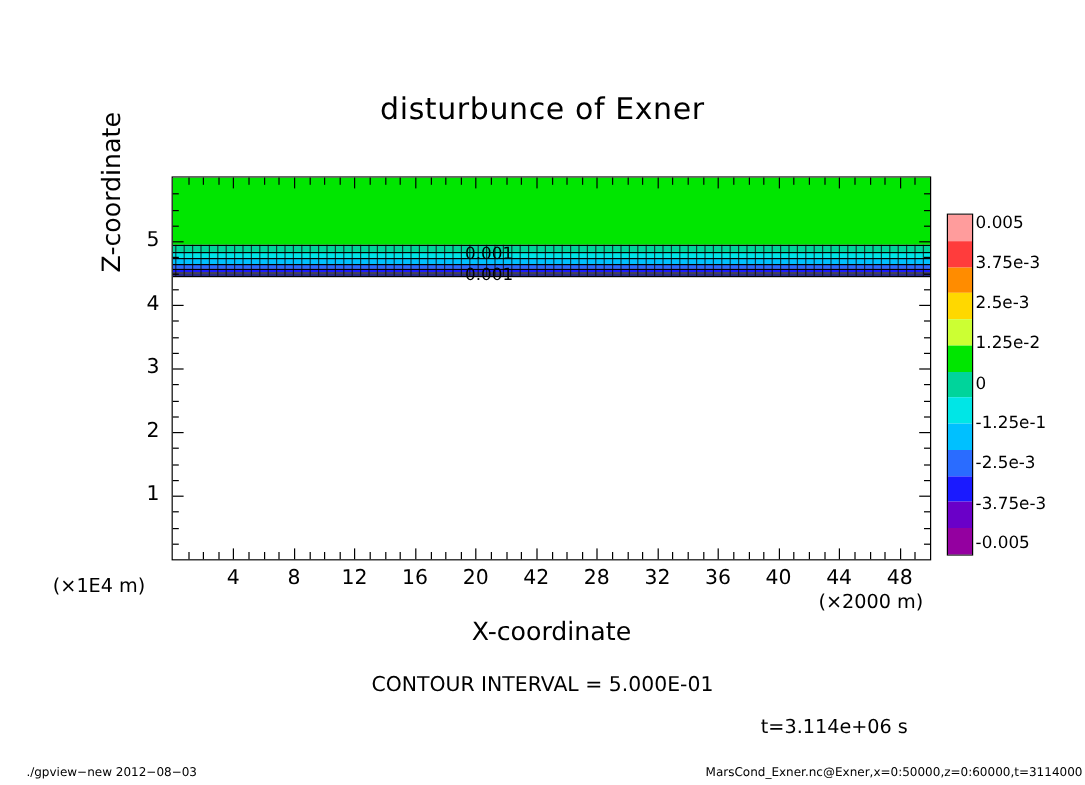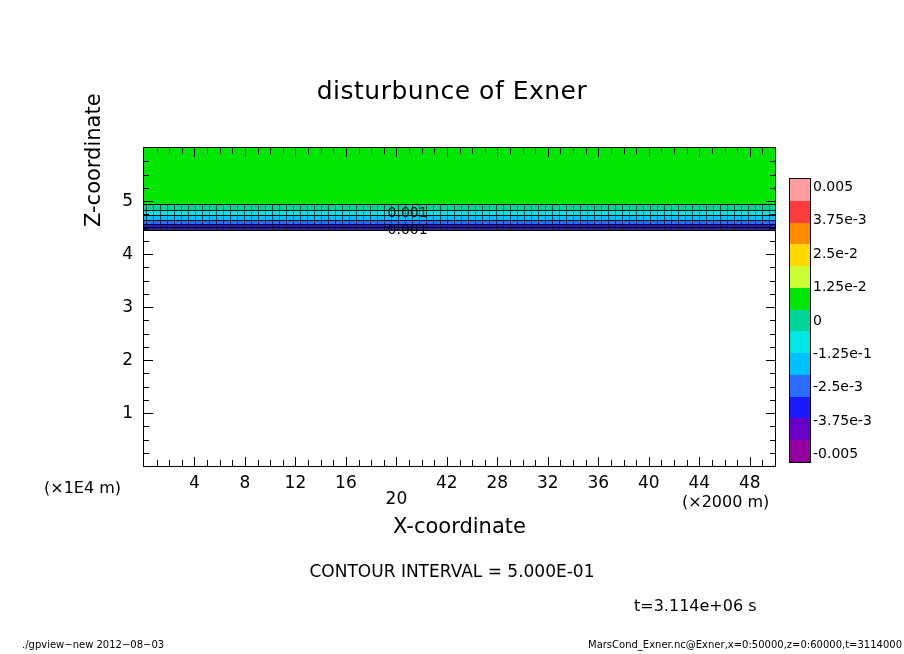--- a/index.html
+++ b/index.html
@@ -318,21 +318,21 @@
     </div>
   <div class="contour-text" id="clabel1" style="left: 243.566px; top: 55.65px;">0.001</div>
   <div class="contour-text" id="clabel2" style="left: 243.566px; top: 73.14px;">0.001</div>
 </div>
 
 <div id="xticklabels">
     <div class="xlabel" style="left: 174.48px; top: 472px;">4</div>
     <div class="xlabel" style="left: 224.96px; top: 472px;">8</div>
     <div class="xlabel" style="left: 275.44px; top: 472px;">12</div>
     <div class="xlabel" style="left: 325.92px; top: 472px;">16</div>
-    <div class="xlabel" style="left: 376.4px; top: 488px;">20</div>
+    <div class="xlabel" style="left: 376.4px; top: 472px;">20</div>
     <div class="xlabel" style="left: 426.88px; top: 472px;">42</div>
     <div class="xlabel" style="left: 477.36px; top: 472px;">28</div>
     <div class="xlabel" style="left: 527.84px; top: 472px;">32</div>
     <div class="xlabel" style="left: 578.32px; top: 472px;">36</div>
     <div class="xlabel" style="left: 628.8px; top: 472px;">40</div>
     <div class="xlabel" style="left: 679.28px; top: 472px;">44</div>
     <div class="xlabel" style="left: 729.76px; top: 472px;">48</div>
   </div>
 <div id="yticklabels">
     <div class="ylabel" style="left: 103px; top: 402px;">1</div>
@@ -358,21 +358,21 @@
     <div class="cb-cell" style="height: 21.7692px; background: rgb(0, 230, 230);"></div>
     <div class="cb-cell" style="height: 21.7692px; background: rgb(0, 192, 255);"></div>
     <div class="cb-cell" style="height: 21.7692px; background: rgb(42, 108, 255);"></div>
     <div class="cb-cell" style="height: 21.7692px; background: rgb(26, 26, 255);"></div>
     <div class="cb-cell" style="height: 21.7692px; background: rgb(106, 0, 200);"></div>
     <div class="cb-cell" style="height: 21.7692px; background: rgb(148, 0, 160);"></div>
   </div>
 <div id="colorbar-ticks">
     <div class="cb-tick" style="top: 178px;">0.005</div>
     <div class="cb-tick" style="top: 211.375px;">3.75e-3</div>
-    <div class="cb-tick" style="top: 244.75px;">2.5e-2</div>
+    <div class="cb-tick" style="top: 244.75px;">2.5e-3</div>
     <div class="cb-tick" style="top: 278.125px;">1.25e-2</div>
     <div class="cb-tick" style="top: 311.5px;">0</div>
     <div class="cb-tick" style="top: 344.875px;">-1.25e-1</div>
     <div class="cb-tick" style="top: 378.25px;">-2.5e-3</div>
     <div class="cb-tick" style="top: 411.625px;">-3.75e-3</div>
     <div class="cb-tick" style="top: 445px;">-0.005</div>
   </div>
 
 <div class="abs" id="contour-interval">CONTOUR INTERVAL = 5.000E-01</div>
 <div class="abs" id="time-label">t=3.114e+06 s</div>

